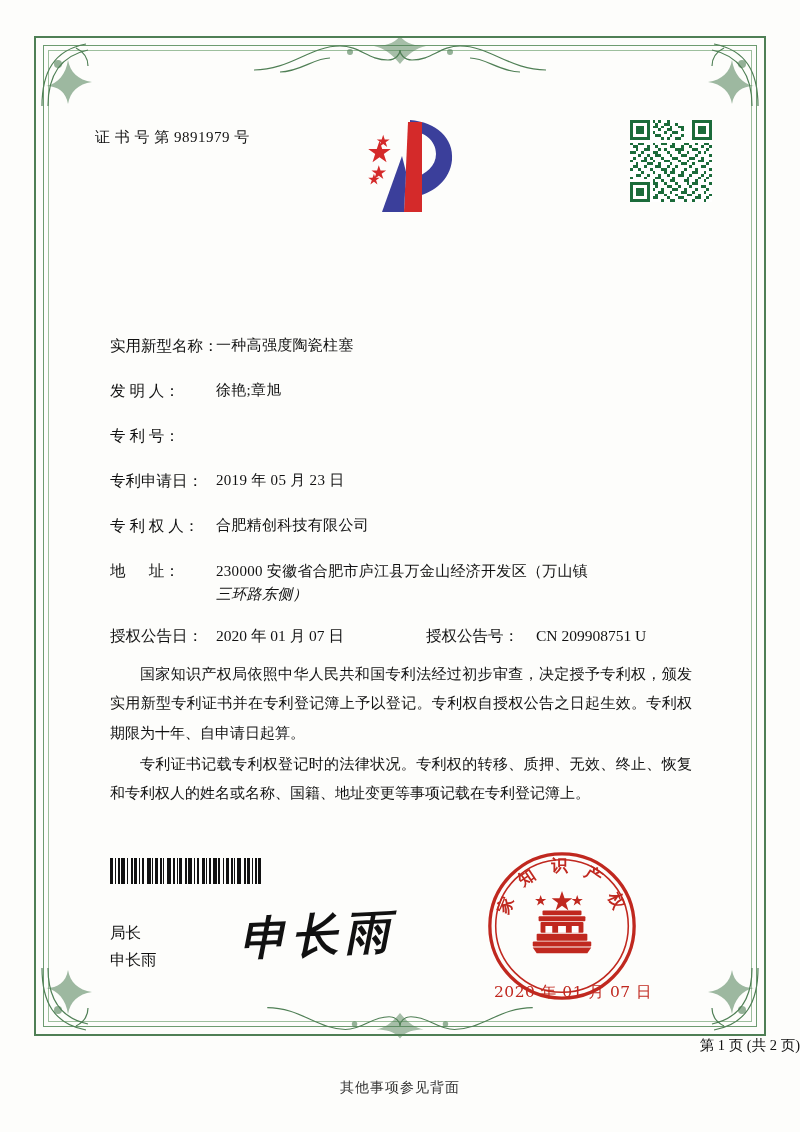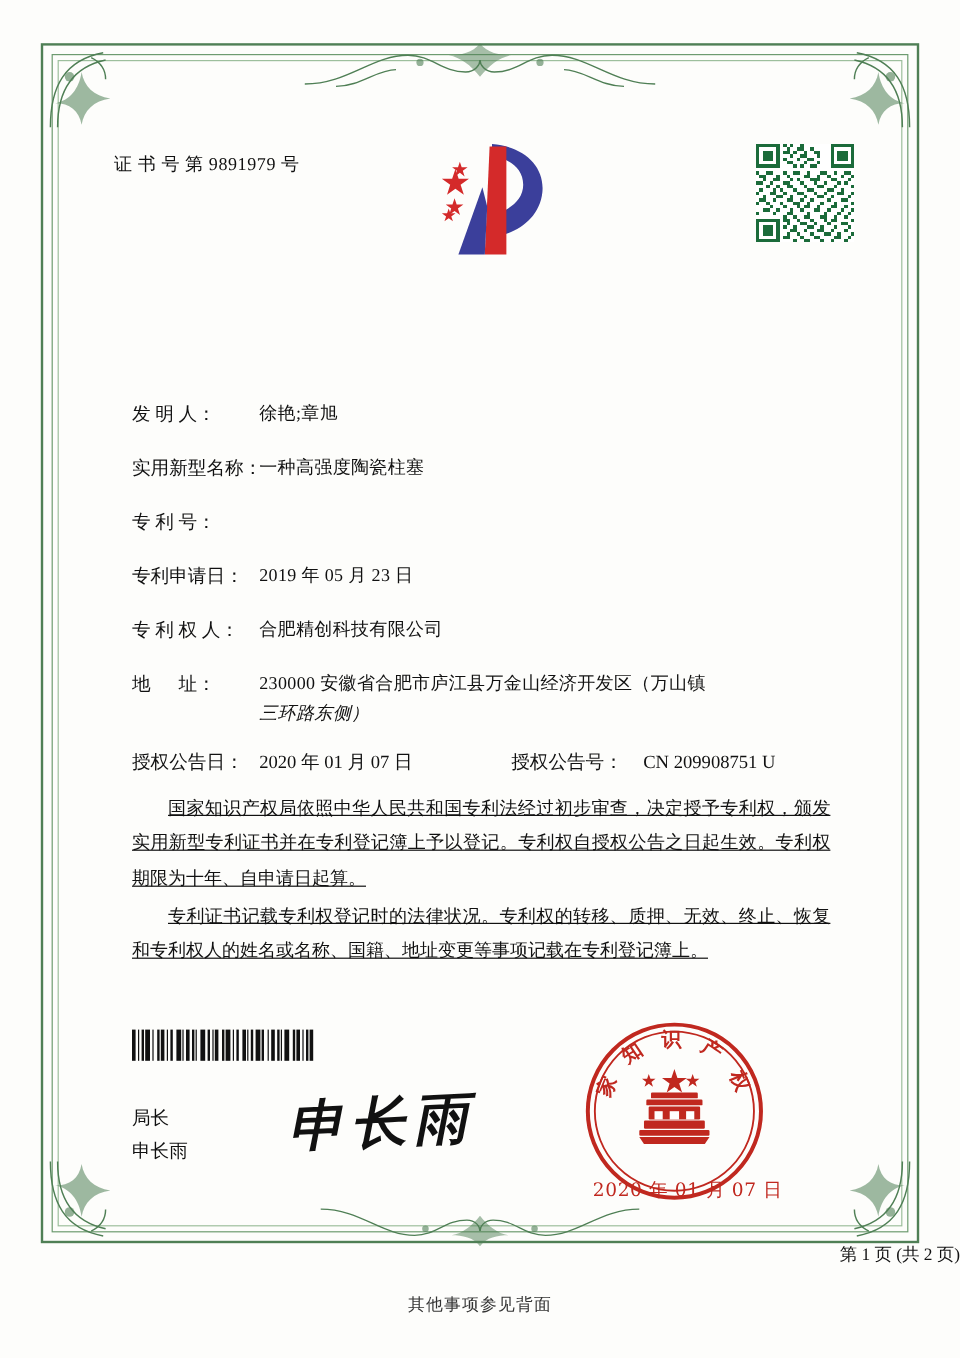--- a/index.html
+++ b/index.html
@@ -172,21 +172,20 @@
   
   .paras {
     position: absolute;
     left: 110px;
     top: 660px;
     width: 582px;
     font-size: 15px;
     line-height: 1.95;
     color: #111;
     text-align: justify;
-    text-decoration: underline;
   }
   .paras p {
     margin: 0 0 2px 0;
     text-indent: 2em;
   }
 
   
   .barcode {
     position: absolute;
     left: 110px;
@@ -530,45 +529,45 @@
           <rect x="22" y="28" width="1" height="1"></rect>
           <rect x="26" y="28" width="1" height="1"></rect>
       </g>
     </svg>
   </div>
 
 
   <div class="fields">
 
     <div class="field-row">
+      <div class="field-label">实用新型名称：</div>
+      <div class="field-value">一种高强度陶瓷柱塞</div>
+    </div>
+
+    <div class="field-row">
       <div class="field-label">发 明 人：</div>
       <div class="field-value">徐艳;章旭</div>
-    </div>
-
-    <div class="field-row">
-      <div class="field-label">实用新型名称：</div>
-      <div class="field-value">一种高强度陶瓷柱塞</div>
     </div>
 
     <div class="field-row">
       <div class="field-label">专 利 号：</div>
     </div>
 
     <div class="field-row">
       <div class="field-label">专利申请日：</div>
       <div class="field-value">2019 年 05 月 23 日</div>
     </div>
 
     <div class="field-row">
       <div class="field-label">专 利 权 人：</div>
       <div class="field-value">合肥精创科技有限公司</div>
     </div>
 
     <div>
-      <div class="field-row" style="margin-bottom:0;">
+      <div class="field-row" style="margin-bottom:0;align-items:flex-end;">
         <div class="field-label">地      址：</div>
         <div class="field-value">230000 安徽省合肥市庐江县万金山经济开发区（万山镇</div>
       </div>
       <div class="field-value cont">三环路东侧）</div>
     </div>
 
     <div class="pubrow" style="margin-top:20px;">
       <div class="seg-label">授权公告日：</div>
       <div class="seg-value">2020 年 01 月 07 日</div>
       <div class="seg-label2">授权公告号：</div>

